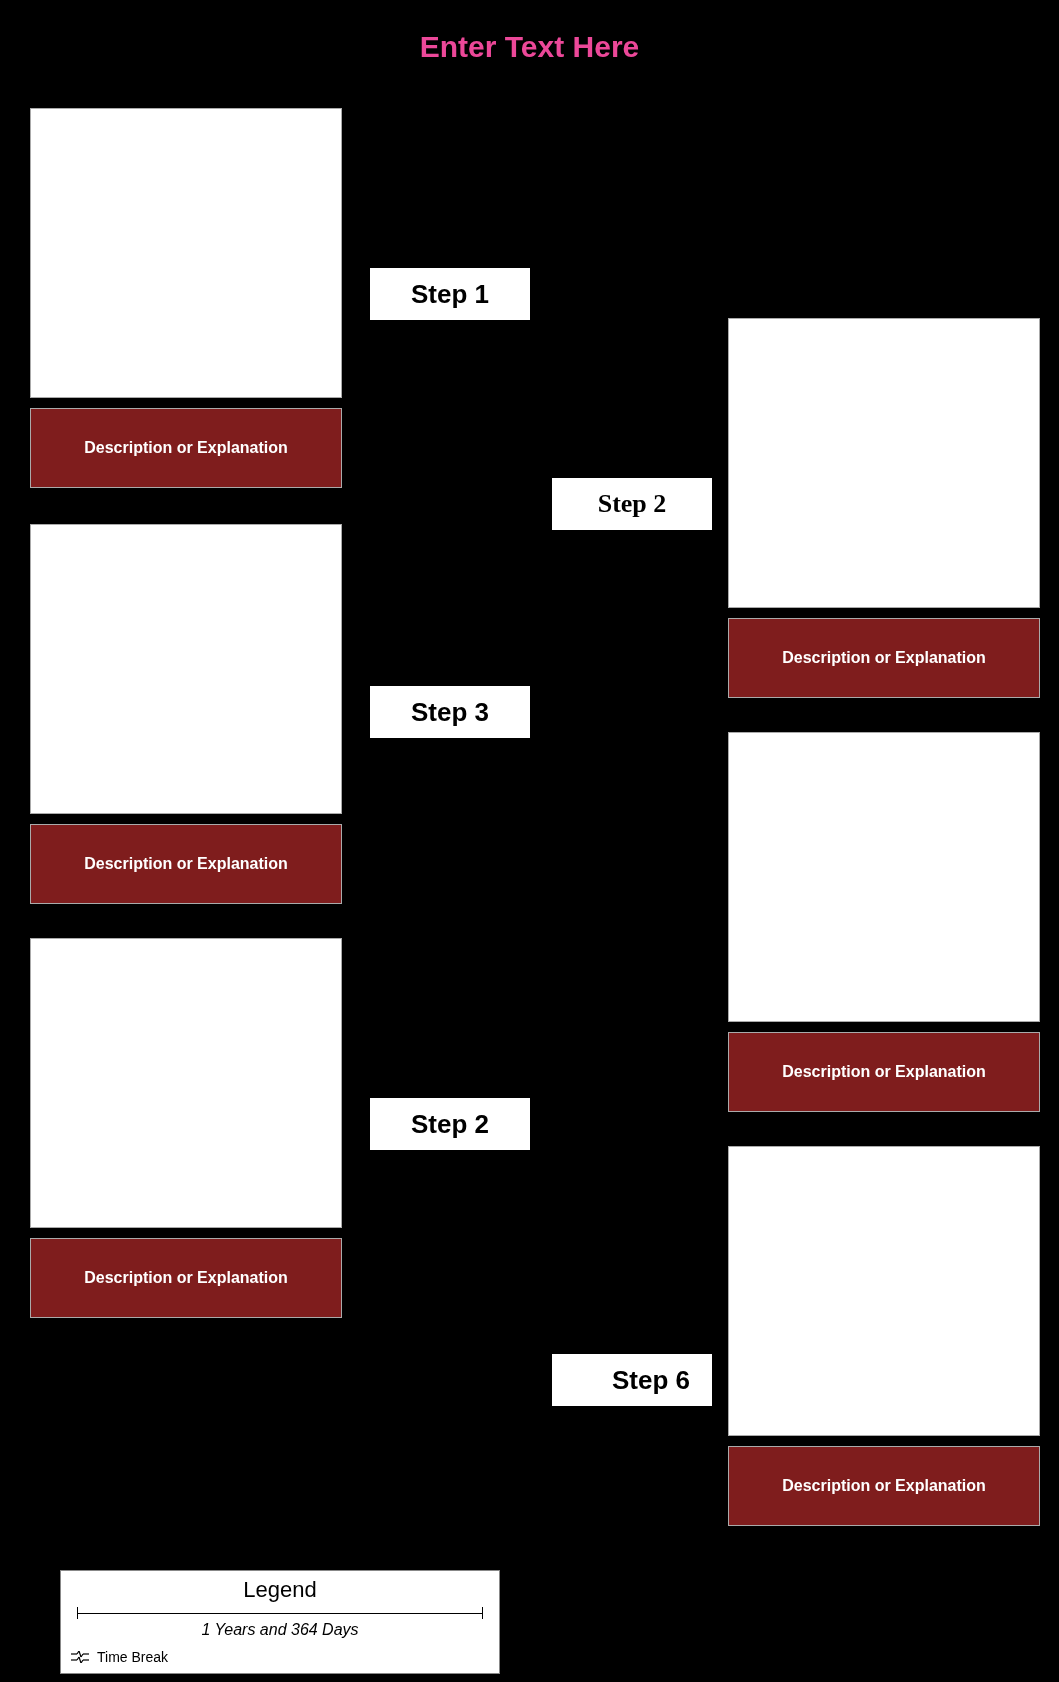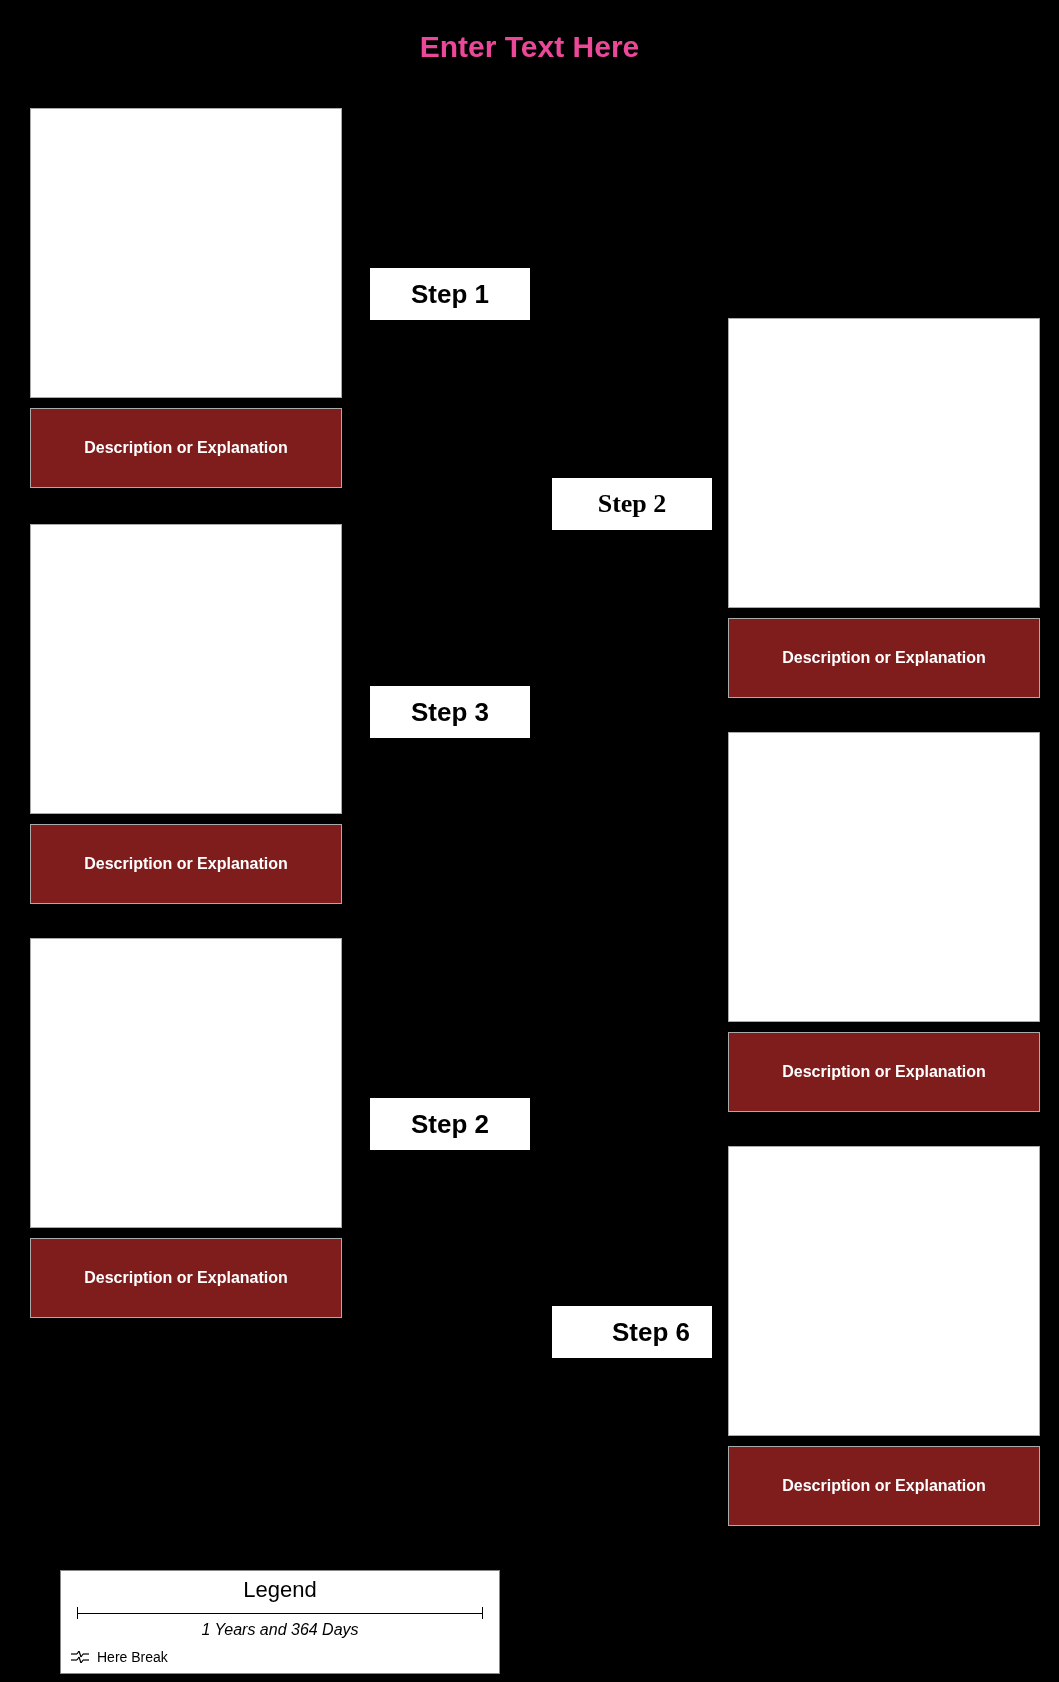--- a/index.html
+++ b/index.html
@@ -147,21 +147,21 @@
   <div class="card" style="left:30px; top:938px;">
     <div class="card-image"></div>
     <div class="card-desc">Description or Explanation</div>
   </div>
   <div class="step-label" style="left:370px; top:1098px;">Step 2</div>
 
   <div class="card" style="left:728px; top:1146px;">
     <div class="card-image"></div>
     <div class="card-desc">Description or Explanation</div>
   </div>
-  <div class="step-label" style="left:552px; top:1306px;padding-left:38px;">Step 6</div>
+  <div class="step-label" style="left:552px; top:1354px;padding-left:38px;">Step 6</div>
 
   <div class="legend" style="left:12px; top:1570px; width:440px;">
     <div class="legend-title">Legend</div>
     <div class="legend-scale">
       <div class="legend-scale-tick left"></div>
       <div class="legend-scale-line"></div>
       <div class="legend-scale-tick right"></div>
     </div>
     <div class="legend-scale-label">1 Years and 364 Days</div>
     <div class="legend-break">
@@ -172,17 +172,17 @@
           <line x1="8" y1="0" x2="10" y2="6" stroke="#000" stroke-width="1.2"></line>
           <line x1="10" y1="6" x2="12" y2="3" stroke="#000" stroke-width="1.2"></line>
           <line x1="12" y1="3" x2="18" y2="3" stroke="#000" stroke-width="1.2"></line>
           <line x1="0" y1="9" x2="6" y2="9" stroke="#000" stroke-width="1.2"></line>
           <line x1="6" y1="9" x2="8" y2="6" stroke="#000" stroke-width="1.2"></line>
           <line x1="8" y1="6" x2="10" y2="12" stroke="#000" stroke-width="1.2"></line>
           <line x1="10" y1="12" x2="12" y2="9" stroke="#000" stroke-width="1.2"></line>
           <line x1="12" y1="9" x2="18" y2="9" stroke="#000" stroke-width="1.2"></line>
         </svg>
       </span>
-      <span>Here Break</span>
+      <span>Time Break</span>
     </div>
   </div>
 
 </div>
 
 </body></html>

